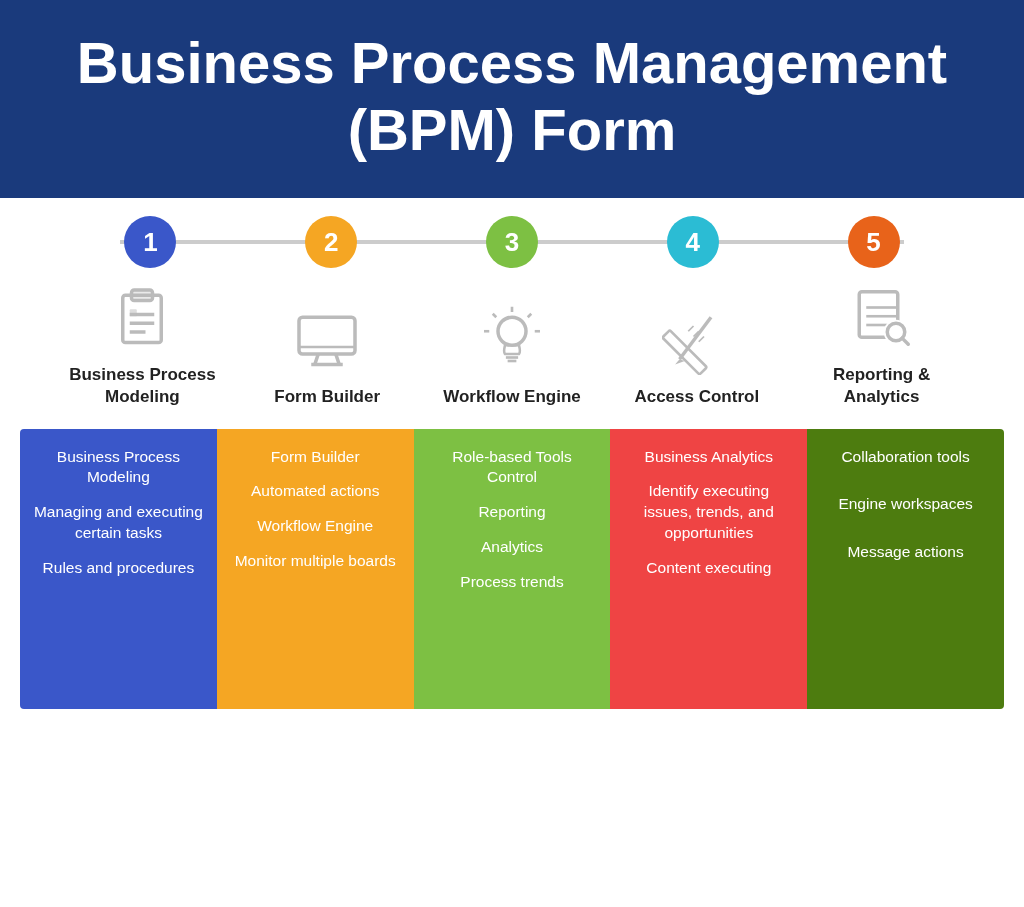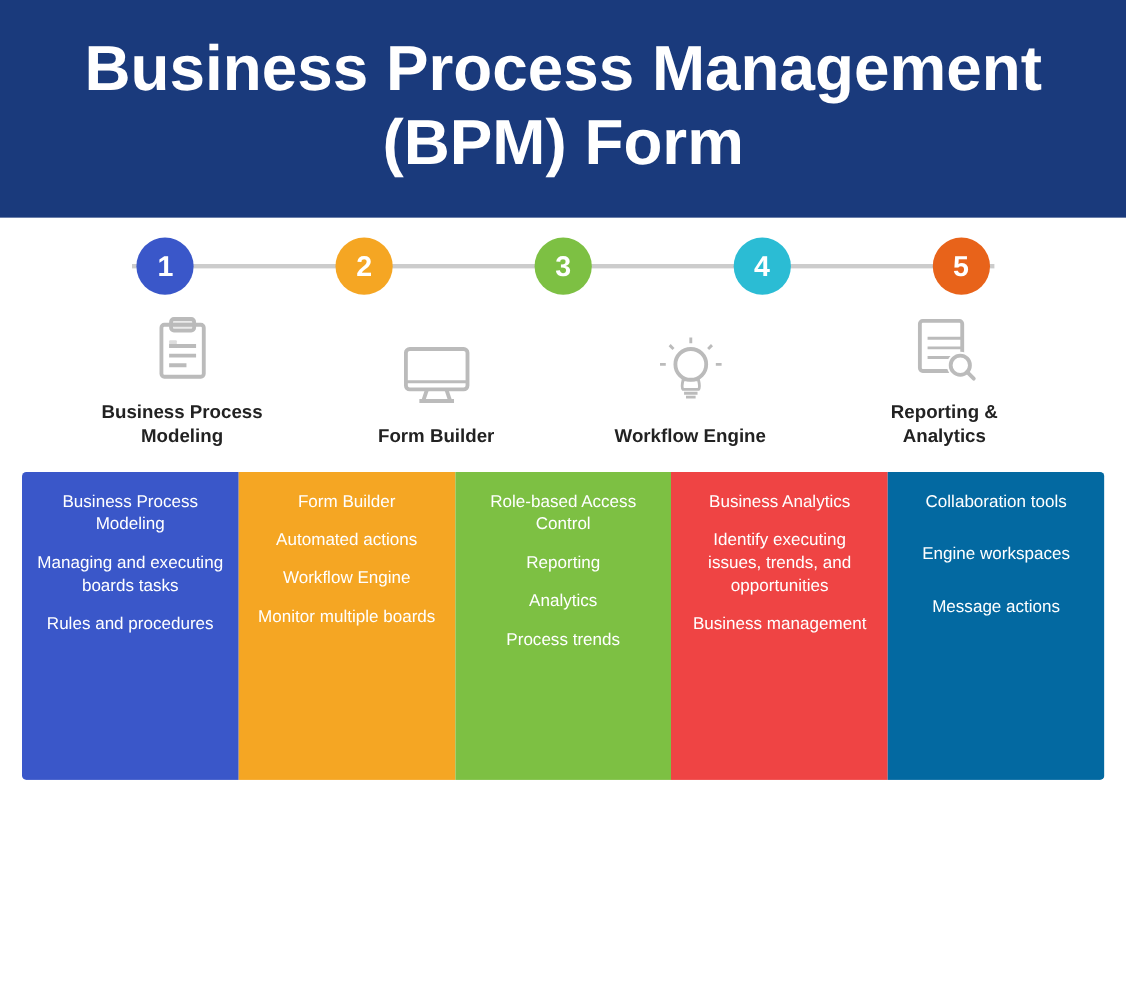--- a/index.html
+++ b/index.html
@@ -121,21 +121,21 @@
       text-align: center;
       font-size: 15.5px;
       font-weight: 500;
       line-height: 1.35;
     }
 
     .grid-col-1 { background: #3a57c9; }
     .grid-col-2 { background: #f5a623; }
     .grid-col-3 { background: #7dc043; }
     .grid-col-4 { background: #ef4444; }
-    .grid-col-5 { background: #0369a1; gap: 27px; }
+    .grid-col-5 { background: #4d7c0f; gap: 27px; }
 
     .grid-item {
       width: 100%;
     }
   </style>
 </head>
 <body>
 
 <div class="header">
   <h1>Business Process Management (BPM) Form</h1>
@@ -191,20 +191,36 @@
           <line x1="40" y1="8" x2="40" y2="2" stroke="#bbb" stroke-width="3"></line>
           <line x1="58" y1="14" x2="62" y2="10" stroke="#bbb" stroke-width="3"></line>
           <line x1="66" y1="30" x2="72" y2="30" stroke="#bbb" stroke-width="3"></line>
           <line x1="22" y1="14" x2="18" y2="10" stroke="#bbb" stroke-width="3"></line>
           <line x1="14" y1="30" x2="8" y2="30" stroke="#bbb" stroke-width="3"></line>
         </svg>
       </div>
       <div class="icon-label">Workflow Engine</div>
     </div>
 
+    <div class="icon-col">
+      <div class="icon-box">
+        <svg viewBox="0 0 80 80" xmlns="http://www.w3.org/2000/svg">
+
+          <rect x="14" y="10" width="12" height="60" rx="2" transform="rotate(-45 40 40)" fill="none" stroke="#bbb" stroke-width="3"></rect>
+
+          <line x1="56" y1="14" x2="20" y2="62" stroke="#bbb" stroke-width="4"></line>
+          <polygon points="20,62 15,68 26,64" fill="#bbb"></polygon>
+
+          <line x1="36" y1="24" x2="30" y2="30" stroke="#bbb" stroke-width="2"></line>
+          <line x1="42" y1="30" x2="36" y2="36" stroke="#bbb" stroke-width="2"></line>
+          <line x1="48" y1="36" x2="42" y2="42" stroke="#bbb" stroke-width="2"></line>
+        </svg>
+      </div>
+      <div class="icon-label">Access Control</div>
+    </div>
 
     <div class="icon-col">
       <div class="icon-box">
         <svg viewBox="0 0 80 80" xmlns="http://www.w3.org/2000/svg">
           <rect x="14" y="10" width="44" height="52" rx="3" fill="none" stroke="#bbb" stroke-width="4"></rect>
           <line x1="22" y1="28" x2="58" y2="28" stroke="#bbb" stroke-width="3"></line>
           <line x1="22" y1="38" x2="58" y2="38" stroke="#bbb" stroke-width="3"></line>
           <line x1="22" y1="48" x2="58" y2="48" stroke="#bbb" stroke-width="3"></line>
 
           <circle cx="56" cy="56" r="14" fill="white" stroke="none"></circle>
@@ -215,42 +231,42 @@
       <div class="icon-label">Reporting &amp;<br>Analytics</div>
     </div>
 
   </div>
 </div>
 
 <div class="grid-section">
 
   <div class="grid-col grid-col-1">
     <div class="grid-item">Business Process Modeling</div>
-    <div class="grid-item">Managing and executing boards tasks</div>
+    <div class="grid-item">Managing and executing certain tasks</div>
     <div class="grid-item">Rules and procedures</div>
   </div>
 
   <div class="grid-col grid-col-2">
     <div class="grid-item">Form Builder</div>
     <div class="grid-item">Automated actions</div>
     <div class="grid-item">Workflow Engine</div>
     <div class="grid-item">Monitor multiple boards</div>
   </div>
 
   <div class="grid-col grid-col-3">
-    <div class="grid-item">Role-based Access Control</div>
+    <div class="grid-item">Role-based Tools Control</div>
     <div class="grid-item">Reporting</div>
     <div class="grid-item">Analytics</div>
     <div class="grid-item">Process trends</div>
   </div>
 
   <div class="grid-col grid-col-4">
     <div class="grid-item">Business Analytics</div>
     <div class="grid-item">Identify executing issues, trends, and opportunities</div>
-    <div class="grid-item">Business management</div>
+    <div class="grid-item">Content executing</div>
   </div>
 
   <div class="grid-col grid-col-5">
     <div class="grid-item">Collaboration tools</div>
     <div class="grid-item">Engine workspaces</div>
     <div class="grid-item">Message actions</div>
   </div>
 
 </div>
 

